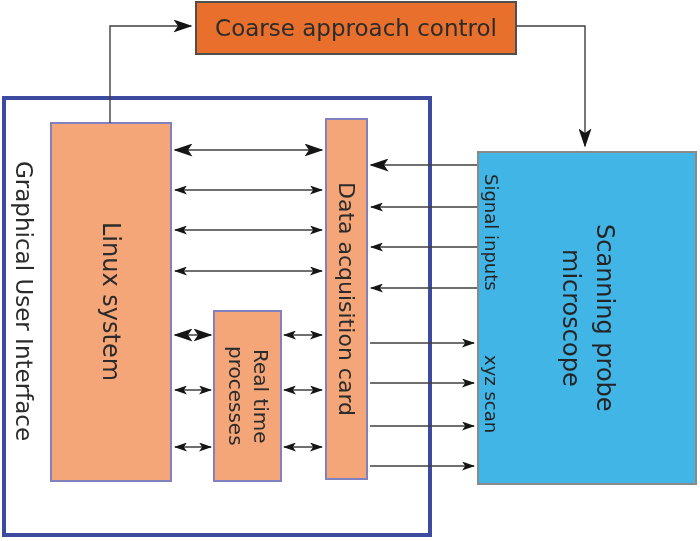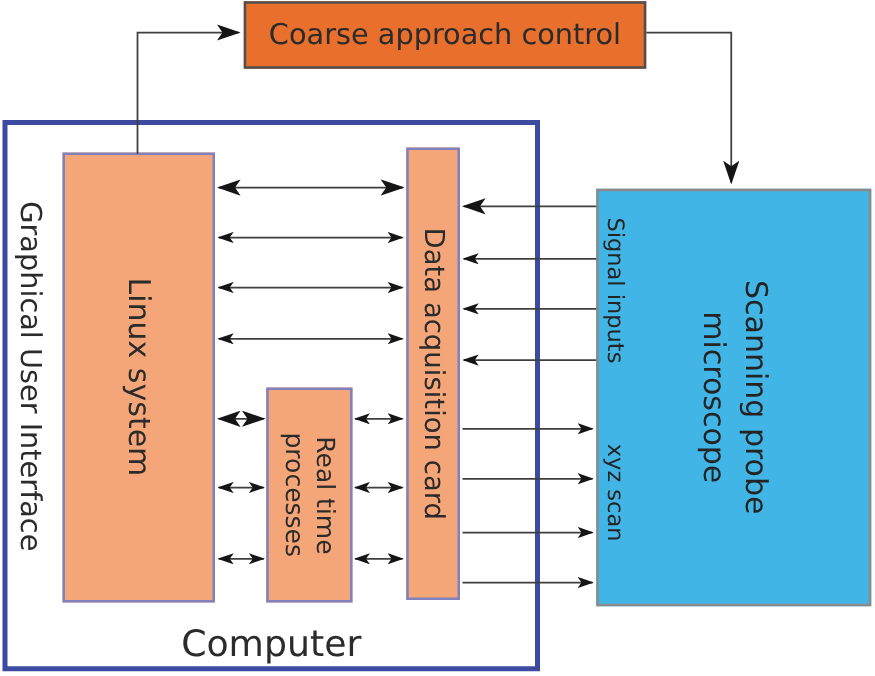--- a/index.html
+++ b/index.html
@@ -62,21 +62,20 @@
 
   <div class="box orange-box rtp">
     <span class="vtext">Real time
 processes</span>
   </div>
 
   <div class="box orange-box daq">
     <span class="vtext">Data acquisition card</span>
   </div>
 
-  <div class="computer-label">Computer</div>
 
   <div class="box spm">
     <span class="vtext">Scanning probe
 microscope</span>
   </div>
   <div class="vtext signal-label">Signal inputs</div>
   <div class="vtext xyz-label">xyz scan</div>
 
   <svg class="arrows" width="700" height="541" viewBox="0 0 700 541" xmlns="http://www.w3.org/2000/svg">
     <defs>

